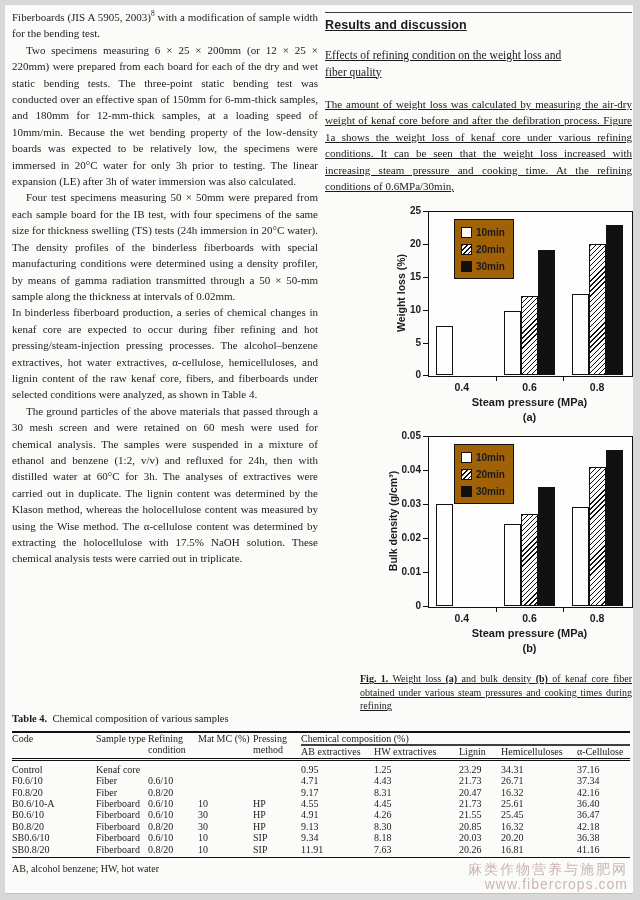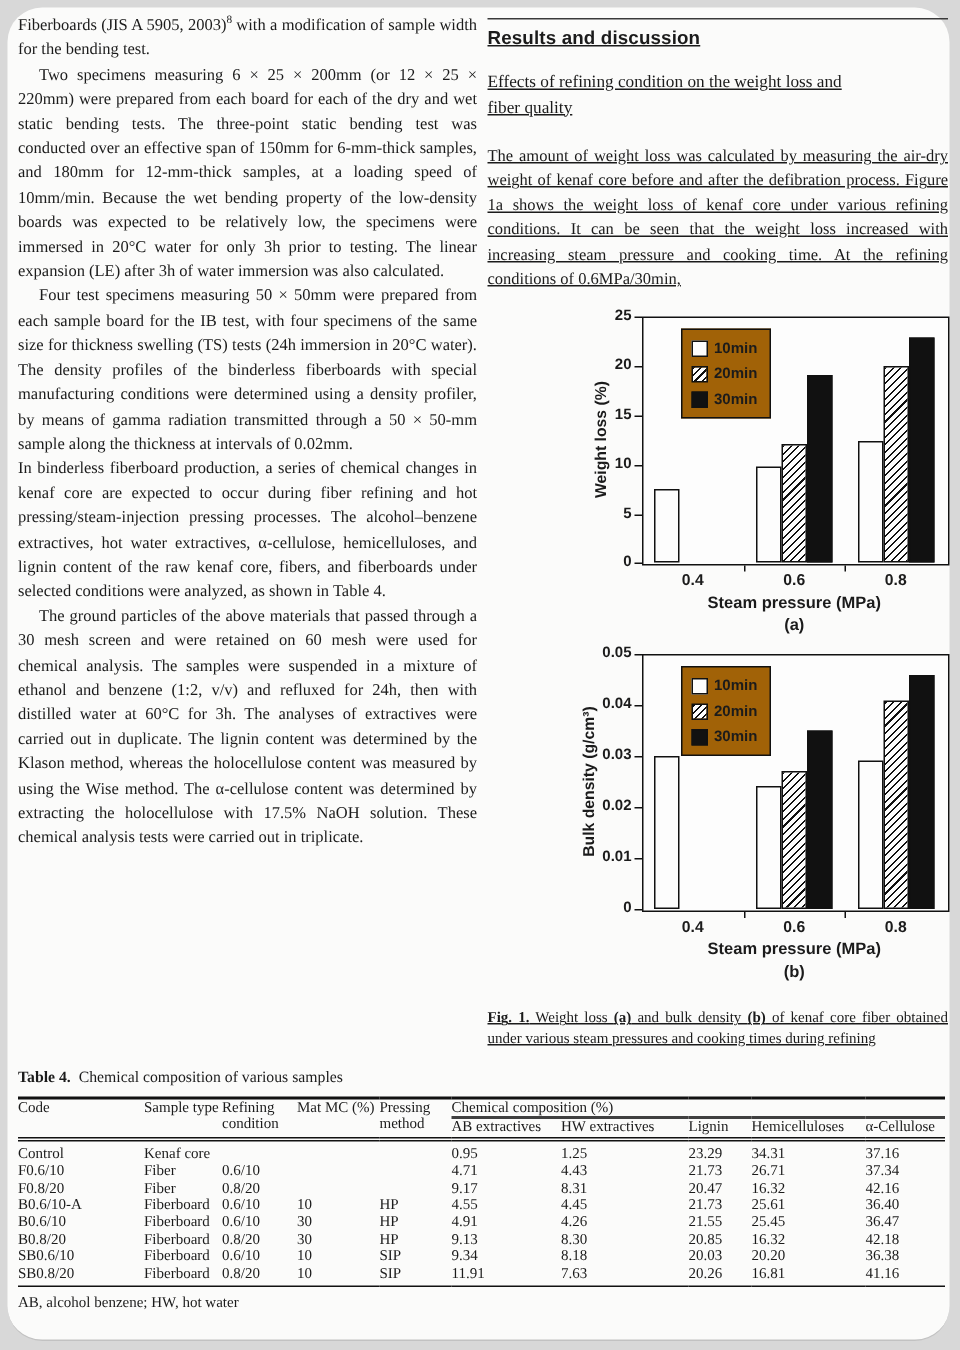--- a/index.html
+++ b/index.html
@@ -2,21 +2,21 @@
 <html><head>
 <meta charset="utf-8">
 <style>
   html,body{margin:0;padding:0;}
   body{
     width:640px;height:900px;background:#d8d8d8;position:relative;
     font-family:"Liberation Serif", serif;color:#1b1b1b;overflow:hidden;
   }
   .page{
     position:absolute;left:5px;top:5px;width:628px;height:888px;
-    background:#fbfbfa;border-bottom:1px solid #c2c2c2;border-radius:23px;
+    background:#fbfbfa;border-bottom:1px solid #c2c2c2;
   }
   
   .col{position:absolute;top:4px;}
   .col-left{left:7px;width:306px;}
   .col-right{left:320px;width:307px;text-decoration:underline;}
   .body-text{font:11px/16.4px "Liberation Serif", serif;text-align:justify;margin:0;}
   .indent{text-indent:14px;}
   sup{font-size:7.5px;line-height:0;}
   .lc-heading{font:11px/16px "Liberation Serif", serif;margin:26px 0 15px 0;}
   .rc-rule{height:1px;background:#3a3a3a;margin:3px 0 0 0;}
@@ -42,21 +42,21 @@
   .bar.s1{background:repeating-linear-gradient(135deg,#111 0 1px,#fdfdfd 1px 3.6px);}
   .bar.s2{background:#111;}
   .legend{position:absolute;border:1px solid #111;background:#a16207;padding:4px 8px 3px 6px;z-index:3;}
   .legend-row{display:flex;align-items:center;height:17px;}
   .legend-swatch{width:9px;height:9px;border:1px solid #111;margin-right:4px;flex:0 0 auto;}
   .legend-swatch.s0{background:#fdfdfd;}
   .legend-swatch.s1{background:repeating-linear-gradient(135deg,#111 0 1px,#fdfdfd 1px 3.4px);}
   .legend-swatch.s2{background:#111;}
   .legend-label{font-size:10px;font-weight:bold;}
   
-  .fig-caption{font:10px/13.5px "Liberation Serif", serif;text-align:justify;margin-top:9px;}
+  .fig-caption{font:10px/13.5px "Liberation Serif", serif;text-align:justify;margin-top:9px;margin-left:35px;}
   .fig-caption b{font-weight:bold;}
   
   .table-section{position:absolute;left:7px;top:707px;width:618px;}
   .table-title{font:10.5px/13px "Liberation Serif", serif;margin:0 0 6px 0;}
   .table-title b{font-weight:bold;}
   table.paper-table{
     border-collapse:collapse;table-layout:fixed;width:618px;
     font:10px/11.4px "Liberation Serif", serif;
     border-top:2px solid #111;
   }
@@ -316,14 +316,18 @@
             <td>7.63</td>
             <td>20.26</td>
             <td>16.81</td>
             <td>41.16</td>
           </tr>
         </tbody>
     </table>
     <p class="table-footnote">AB, alcohol benzene; HW, hot water</p>
   </div>
 
+  <div class="watermark">
+    <div class="wm1">麻类作物营养与施肥网</div>
+    <div class="wm2">www.fibercrops.com</div>
+  </div>
 
 </div>
 
 </body></html>

